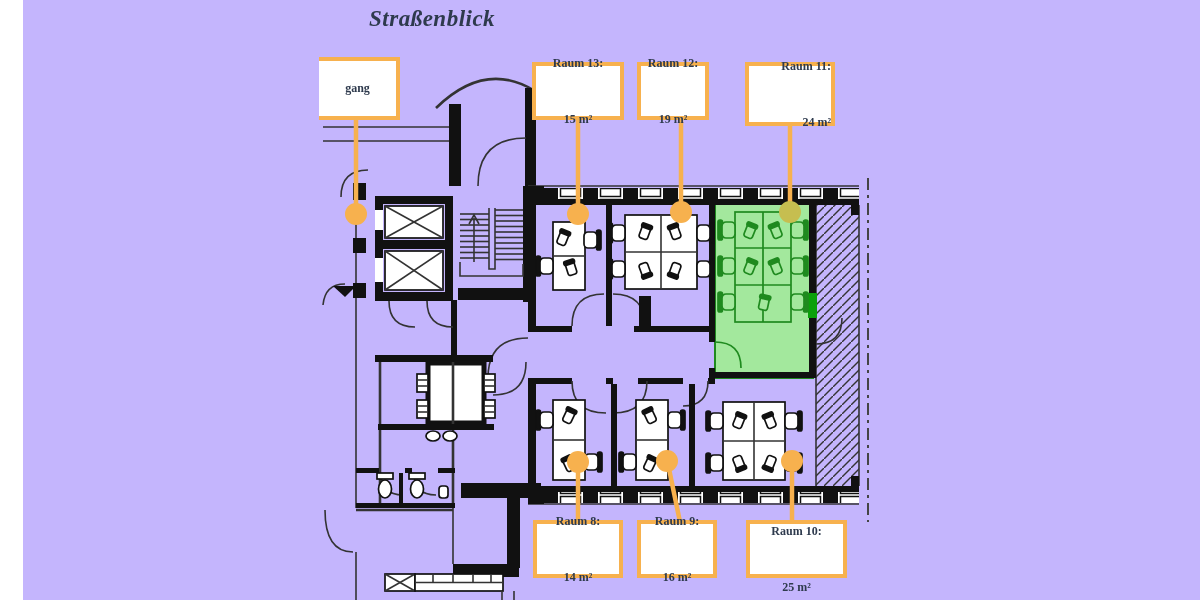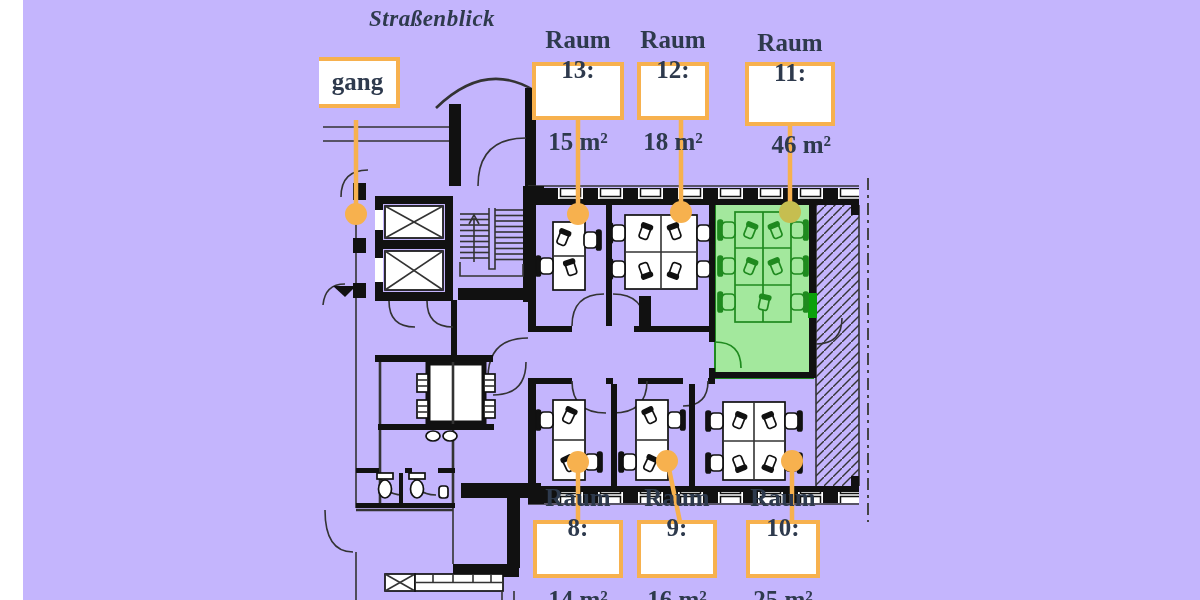--- a/index.html
+++ b/index.html
@@ -31,21 +31,21 @@
   .dot-olive{fill:var(--accent-olive);}
   .dashdot{stroke:#444;stroke-width:2;fill:none;stroke-dasharray:12 5 3 5;}
   
   .page-title{
     position:absolute;left:346px;top:6px;font-size:23px;font-style:italic;
     font-weight:600;letter-spacing:.5px;color:var(--text-dark);white-space:nowrap;
   }
   .room-label{
     position:absolute;background:#fff;border:4px solid var(--accent-orange);
     box-sizing:border-box;display:flex;flex-direction:column;align-items:center;
-    justify-content:center;text-align:center;font-size:25px;font-weight:600;
+    justify-content:center;text-align:center;font-size:12px;font-weight:600;
     line-height:1.22;color:var(--text-dark);gap:41px;
   }
   .room-label.cut{border-left:none;}
 </style>
 </head>
 <body>
 
 <div class="stage">
 
 <svg width="1200" height="600" viewBox="0 0 1200 600">
@@ -427,43 +427,43 @@
     <circle class="dot-olive" cx="767" cy="212" r="11"></circle>
     <circle class="dot" cx="555" cy="462" r="11"></circle>
     <circle class="dot" cx="644" cy="461" r="11"></circle>
     <circle class="dot" cx="769" cy="461" r="11"></circle>
     <circle class="dot" cx="333" cy="214" r="11"></circle>
   </g>
 </svg>
 
 <div class="page-title">Straßenblick</div>
 
-<div class="room-label cut" style="left:296px;top:57px;width:81px;height:51px;">
+<div class="room-label cut" style="left:296px;top:57px;width:81px;height:63px;">
   <span>gang</span>
 </div>
 
 <div class="room-label" style="left:509px;top:62px;width:92px;height:58px;">
   <span>Raum 13:</span>
   <span>15 m²</span>
 </div>
 <div class="room-label" style="left:614px;top:62px;width:72px;height:58px;">
   <span>Raum 12:</span>
-  <span>18 m²</span>
+  <span>19 m²</span>
 </div>
 <div class="room-label" style="left:722px;top:62px;width:90px;height:64px;align-items:flex-end;">
   <span>Raum 11:</span>
-  <span>46 m²</span>
+  <span>24 m²</span>
 </div>
 
 <div class="room-label" style="left:510px;top:520px;width:90px;height:58px;text-align:center;">
   <span>Raum 8:</span>
   <span>14 m²</span>
 </div>
 <div class="room-label" style="left:614px;top:520px;width:80px;height:58px;">
   <span>Raum 9:</span>
   <span>16 m²</span>
 </div>
-<div class="room-label" style="left:723px;top:520px;width:74px;height:58px;">
+<div class="room-label" style="left:723px;top:520px;width:101px;height:58px;justify-content:space-between;">
   <span>Raum 10:</span>
   <span>25 m²</span>
 </div>
 
 </div>
 
 </body></html>

